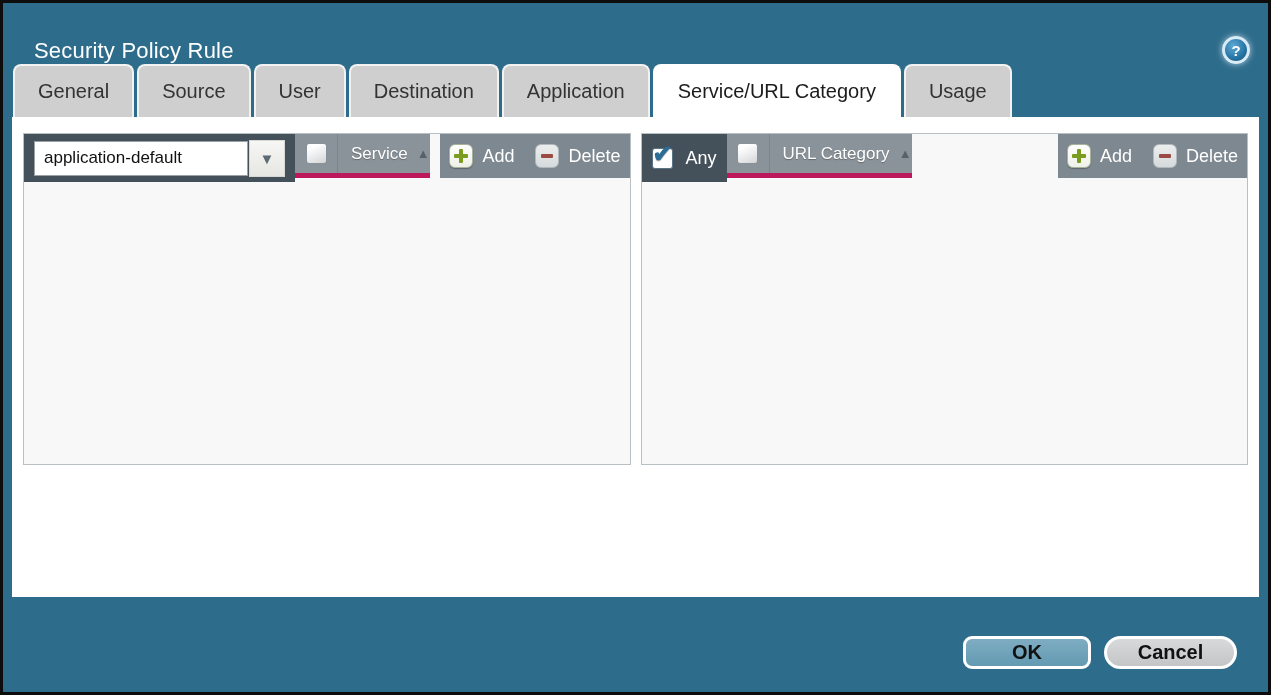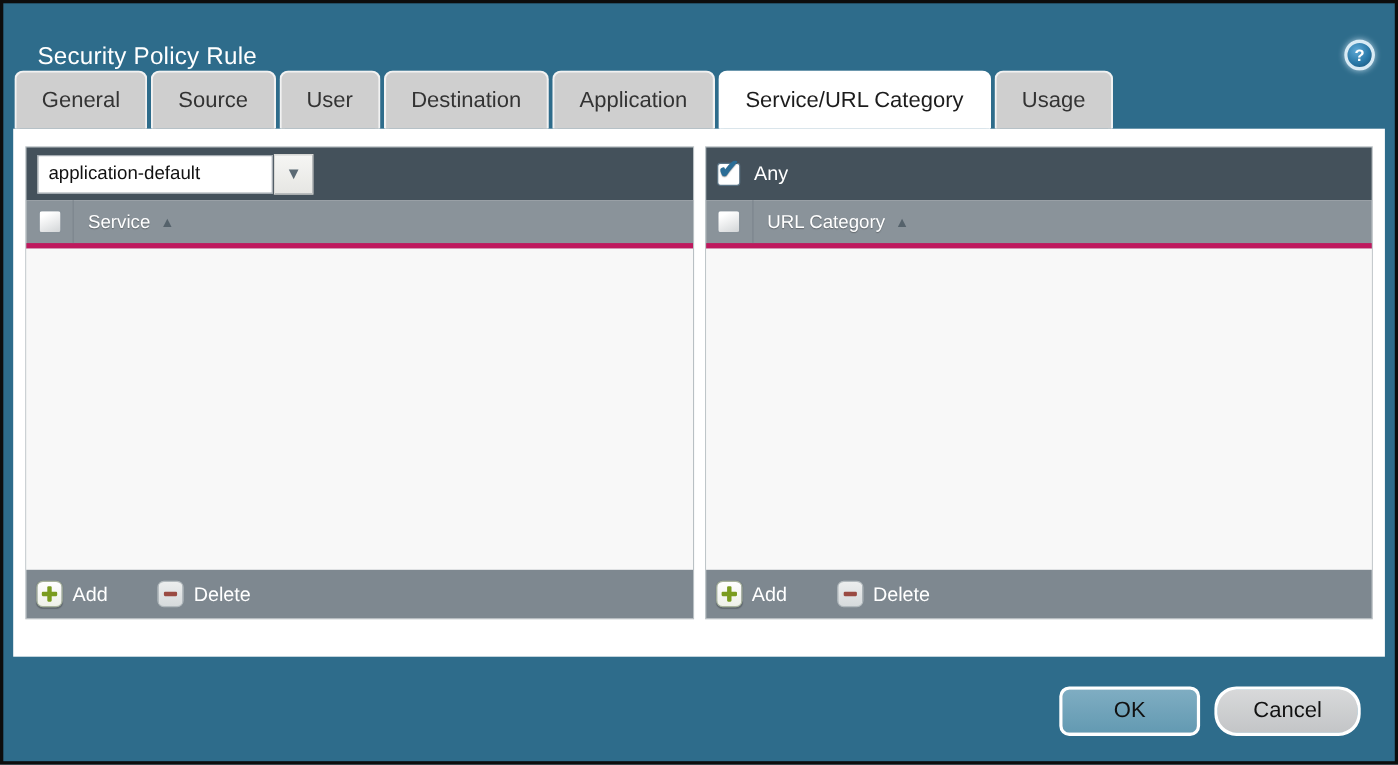--- a/index.html
+++ b/index.html
@@ -51,22 +51,22 @@
 
   
   .dialog-body {
     margin:0 9px; height:480px;
     background:#ffffff;
     padding:16px 11px 0;
     display:flex; gap:10px; align-items:flex-start;
   }
 
   .panel {
-    flex:1; height:430px;
-    display:flex; flex-direction:column;
+    flex:1; height:332px;
+    display:flex; 
     border:1px solid #b9c0c4;
     background:#f8f8f8;
   }
 
   .panel-toolbar {
     flex:none; height:48px;
     background:#44515b;
     display:flex; align-items:center;
     padding:0 10px;
   }
@@ -124,21 +124,21 @@
   }
   .sort-arrow { color:#55626b; font-size:13px; margin-left:9px; }
 
   .grid-body { flex:1; background:#f8f8f8; }
 
   
   .grid-footer {
     flex:none; height:44px;
     background:#7e8890;
     display:flex; align-items:center;
-    padding:0 9px; gap:45px;
+    padding:0 9px; gap:21px;
   }
   .toolbar-btn { display:flex; align-items:center; gap:9px; cursor:pointer; }
   .btn-icon {
     width:24px; height:24px; border-radius:6px;
     display:flex; align-items:center; justify-content:center;
     position:relative; flex:none;
   }
   .toolbar-btn.add .btn-icon {
     background:linear-gradient(#ffffff, #eef0e8);
     border:1px solid #a8b39c;
@@ -159,26 +159,27 @@
   }
   .minus-shape { width:12px; height:4px; background:#9a4a42; border-radius:1px; }
   .toolbar-btn.delete .btn-label { color:#ffffff; font-size:18px; }
 
   
   .bottom-actions {
     position:absolute; right:31px; bottom:23px;
     display:flex; gap:13px;
   }
   .dialog-btn {
-    height:45px; border-radius:9px;
+    height:33px; border-radius:9px;
     border:3px solid #ffffff;
     font-family:"Liberation Sans", sans-serif;
     font-size:20px; color:#111111;
     display:flex; align-items:center; justify-content:center;
     cursor:pointer;
+    font-weight:bold;
   }
   .dialog-btn.ok {
     width:128px;
     background:linear-gradient(#7fadc2, #639ab2);
   }
   .dialog-btn.cancel {
     width:133px;
     background:linear-gradient(#d8d9da, #c3c5c7);
     border-radius:20px;
   }

